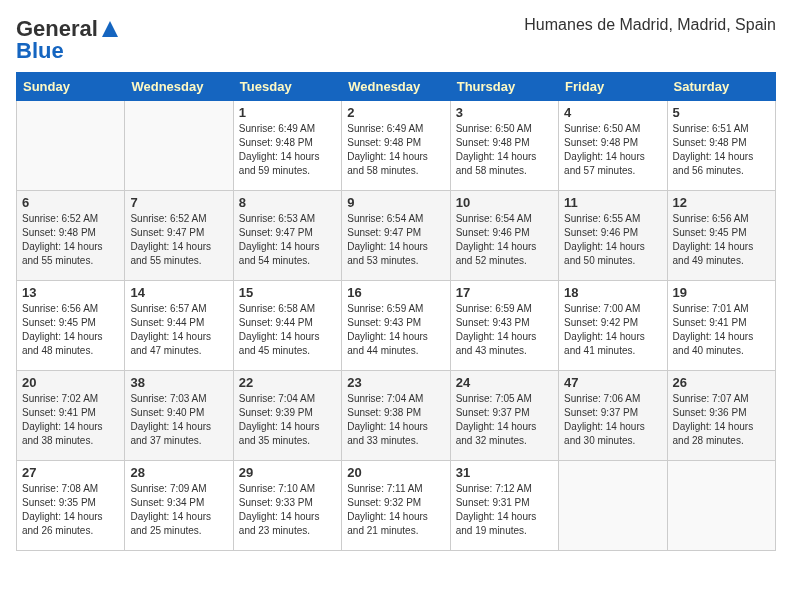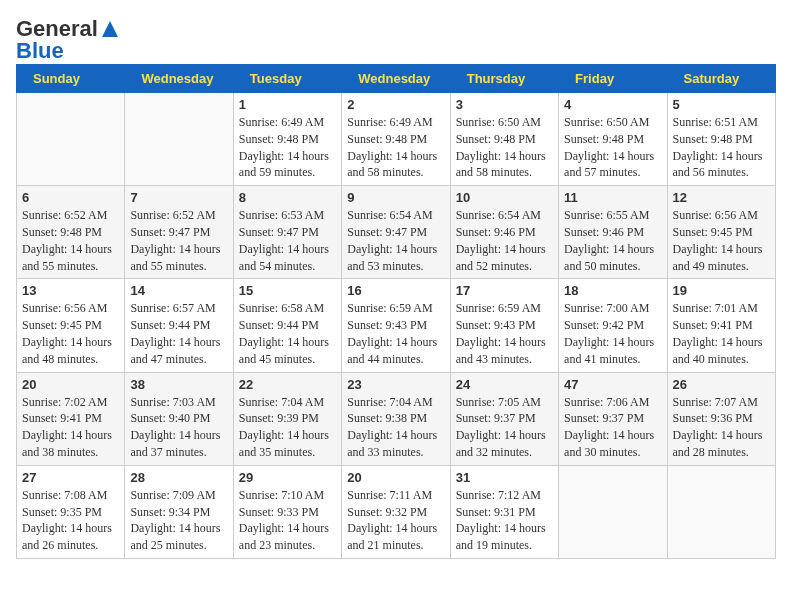--- a/index.html
+++ b/index.html
@@ -7,20 +7,21 @@
       font-family: Arial, sans-serif;
       background: #fff;
       width: 792px;
       min-height: 612px;
       padding: 16px;
     }
     .header {
       display: flex;
       justify-content: space-between;
       align-items: flex-start;
+      margin-bottom: 8px;
     }
     .logo {
       display: flex;
       flex-direction: column;
       align-items: flex-start;
     }
     .title-area {
       text-align: right;
     }
     .month-title {
@@ -33,24 +34,24 @@
       font-size: 16px;
       color: #333;
     }
     table {
       width: 100%;
       border-collapse: collapse;
       border: 1px solid #ccc;
     }
     thead th {
       background-color: #1565c0;
-      color: #fde047;
+      color: #fef9c3;
       font-size: 13px;
       font-weight: bold;
-      padding: 6px 16px;
+      padding: 6px 6px;
       text-align: left;
       border: 1px solid #1565c0;
     }
     tbody tr {
       border-bottom: 1px solid #ccc;
     }
     tbody td {
       vertical-align: top;
       padding: 4px 5px;
       font-size: 10.5px;
@@ -61,24 +62,23 @@
       height: 90px;
     }
     .day-number {
       font-size: 13px;
       font-weight: bold;
       color: #333;
       display: block;
       margin-bottom: 2px;
     }
     .day-info {
-      font-size: 12px;
+      font-size: 10px;
       color: #333;
       line-height: 1.4;
-      font-family: Liberation Serif, serif;
     }
     .empty-cell {
       background: #f9f9f9;
     }
     tbody tr:nth-child(odd) {
       background-color: #fff;
     }
     tbody tr:nth-child(even) {
       background-color: #f5f5f5;
     }
@@ -90,20 +90,21 @@
   <div class="logo">
     <div style="display:flex; align-items:center; gap:2px;">
       <span style="font-size:22px; font-weight:bold; color:#333;">General</span>
       <svg width="20" height="20" viewBox="0 0 20 20">
         <polygon points="10,2 18,18 2,18" fill="#1565c0"></polygon>
       </svg>
     </div>
     <span style="font-size:22px; font-weight:bold; color:#1565c0; margin-top:-4px;">Blue</span>
   </div>
   <div class="title-area">
+    <div class="location-title">Humanes de Madrid, Madrid, Spain</div>
   </div>
 </div>
 
 <table>
   <thead>
     <tr>
     <th>Sunday</th>
         <th>Wednesday</th>
         <th>Tuesday</th>
         <th>Wednesday</th>

